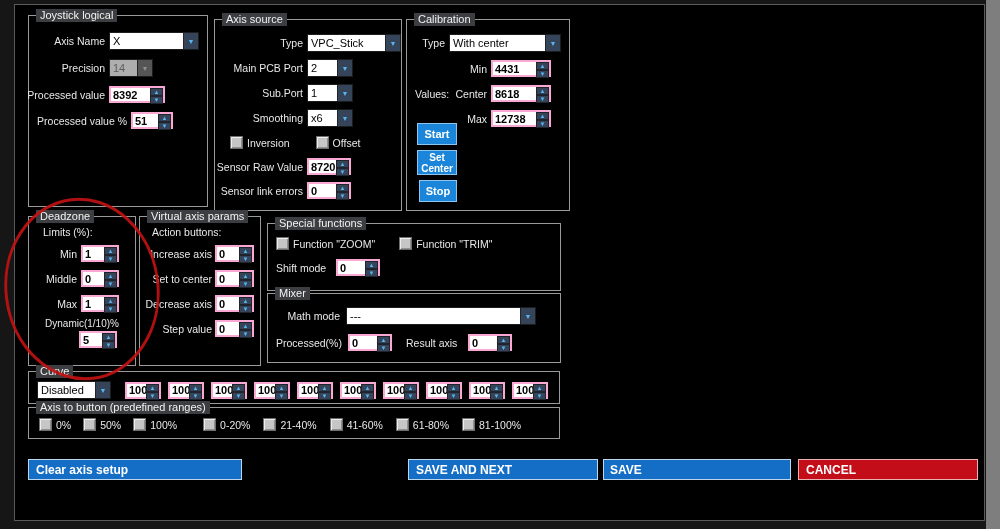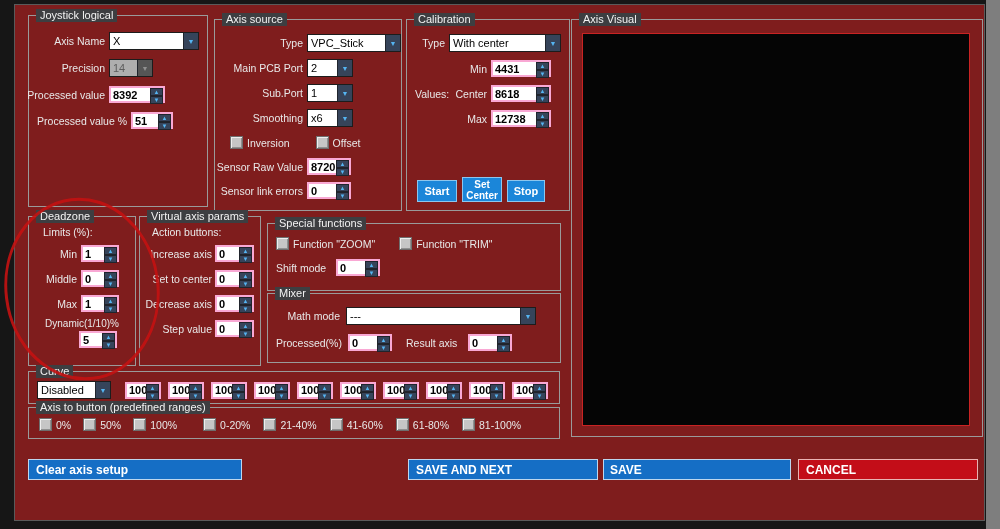--- a/index.html
+++ b/index.html
@@ -1,18 +1,18 @@
 <!DOCTYPE html>
 <html><head>
 <meta charset="utf-8">
 <style>
   html,body{margin:0;padding:0;background:#161616;font-family:"Liberation Sans",sans-serif;}
   .stage{position:relative;width:1000px;height:529px;overflow:hidden;background:#161616;}
   .rightstrip{position:absolute;right:0;top:0;width:14px;height:529px;background:#7e7e7e;}
-  .panel{position:absolute;left:14px;top:4px;width:971px;height:517px;background:#7f1d1d;border:1px solid #5a5a5a;box-sizing:border-box;}
+  .panel{position:absolute;left:14px;top:4px;width:971px;height:517px;background:#000000;border:1px solid #5a5a5a;box-sizing:border-box;}
   .grp{position:absolute;border:1px solid #9a9a9a;box-sizing:border-box;}
   .grp-title{position:absolute;top:-7px;left:7px;background:#3d3e41;padding:0 4px;font-size:11px;color:#f2f2f2;line-height:13px;white-space:nowrap;}
   .grp-body{position:absolute;left:0;top:0;right:0;bottom:0;box-sizing:border-box;}
   .row{display:flex;align-items:center;}
   .lbl{display:flex;justify-content:flex-end;align-items:center;font-size:10.5px;color:#e8e8e8;white-space:nowrap;flex-shrink:0;}
   .spin{display:inline-flex;height:17px;border:2px solid #f9a8d4;background:#fff;box-sizing:border-box;flex-shrink:0;}
   .spin-val{flex:1;background:#fff;color:#000;font-size:11px;font-weight:600;padding:0 2px;display:flex;align-items:center;overflow:hidden;}
   .spin-btns{display:flex;flex-direction:column;width:13px;flex-shrink:0;}
   .spin-btn{flex:1;display:flex;align-items:center;justify-content:center;background:#36445a;color:#55b5f2;font-size:6px;line-height:1;border:1px solid #20242c;box-sizing:border-box;cursor:pointer;}
   .combo{display:inline-flex;height:18px;border:1px solid #1c1c1c;background:#fff;box-sizing:border-box;flex-shrink:0;cursor:pointer;}
@@ -179,32 +179,28 @@
         <div class="row">
           <span class="lbl" style="width:72px;">Max</span>
           <span class="spin" style="width:60px;margin-left:4px;">
               <span class="spin-val">12738</span>
               <span class="spin-btns">
                 <span class="spin-btn">▲</span>
                 <span class="spin-btn">▼</span>
               </span>
             </span>
         </div>
-        <div class="row" style="position:absolute;left:10px;bottom:8px;gap:5px;align-items:flex-end;">
+        <div class="row" style="position:absolute;left:10px;bottom:8px;gap:5px;align-items:flex-end;flex-direction:column;">
           <span class="btn cal-btn" style="width:40px;height:22px;">Start</span>
           <span class="btn cal-btn" style="width:40px;height:25px;font-size:10px;line-height:11px;">Set Center</span>
           <span class="btn cal-btn" style="width:38px;height:22px;">Stop</span>
         </div>
       </div>
     </div>
 
-    <div class="grp" style="left:556px;top:14px;width:412px;height:418px;">
-      <span class="grp-title">Axis Visual</span>
-      <div class="visual"></div>
-    </div>
 
     <div class="grp" style="left:13px;top:211px;width:108px;height:150px;">
       <span class="grp-title">Deadzone</span>
       <div class="grp-body" style="padding:9px 6px 0 6px;">
         <div class="row" style="margin:0 0 7px 8px;">
           <span class="lbl" style="justify-content:flex-start;">Limits (%):</span>
         </div>
         <div class="row" style="margin-bottom:8px;">
           <span class="lbl" style="width:42px;">Min</span>
           <span class="spin" style="width:38px;margin-left:4px;">

